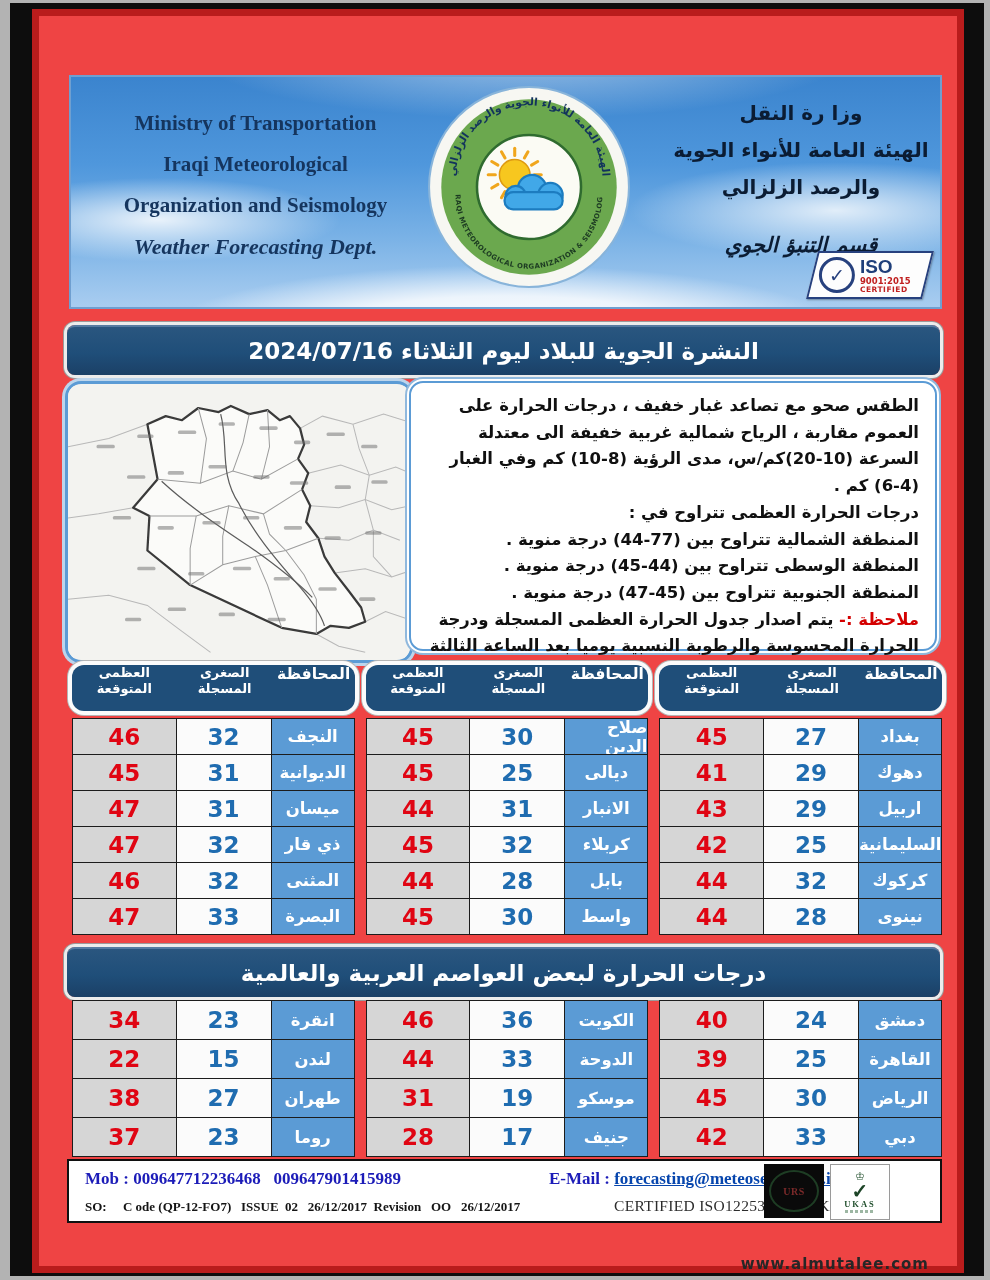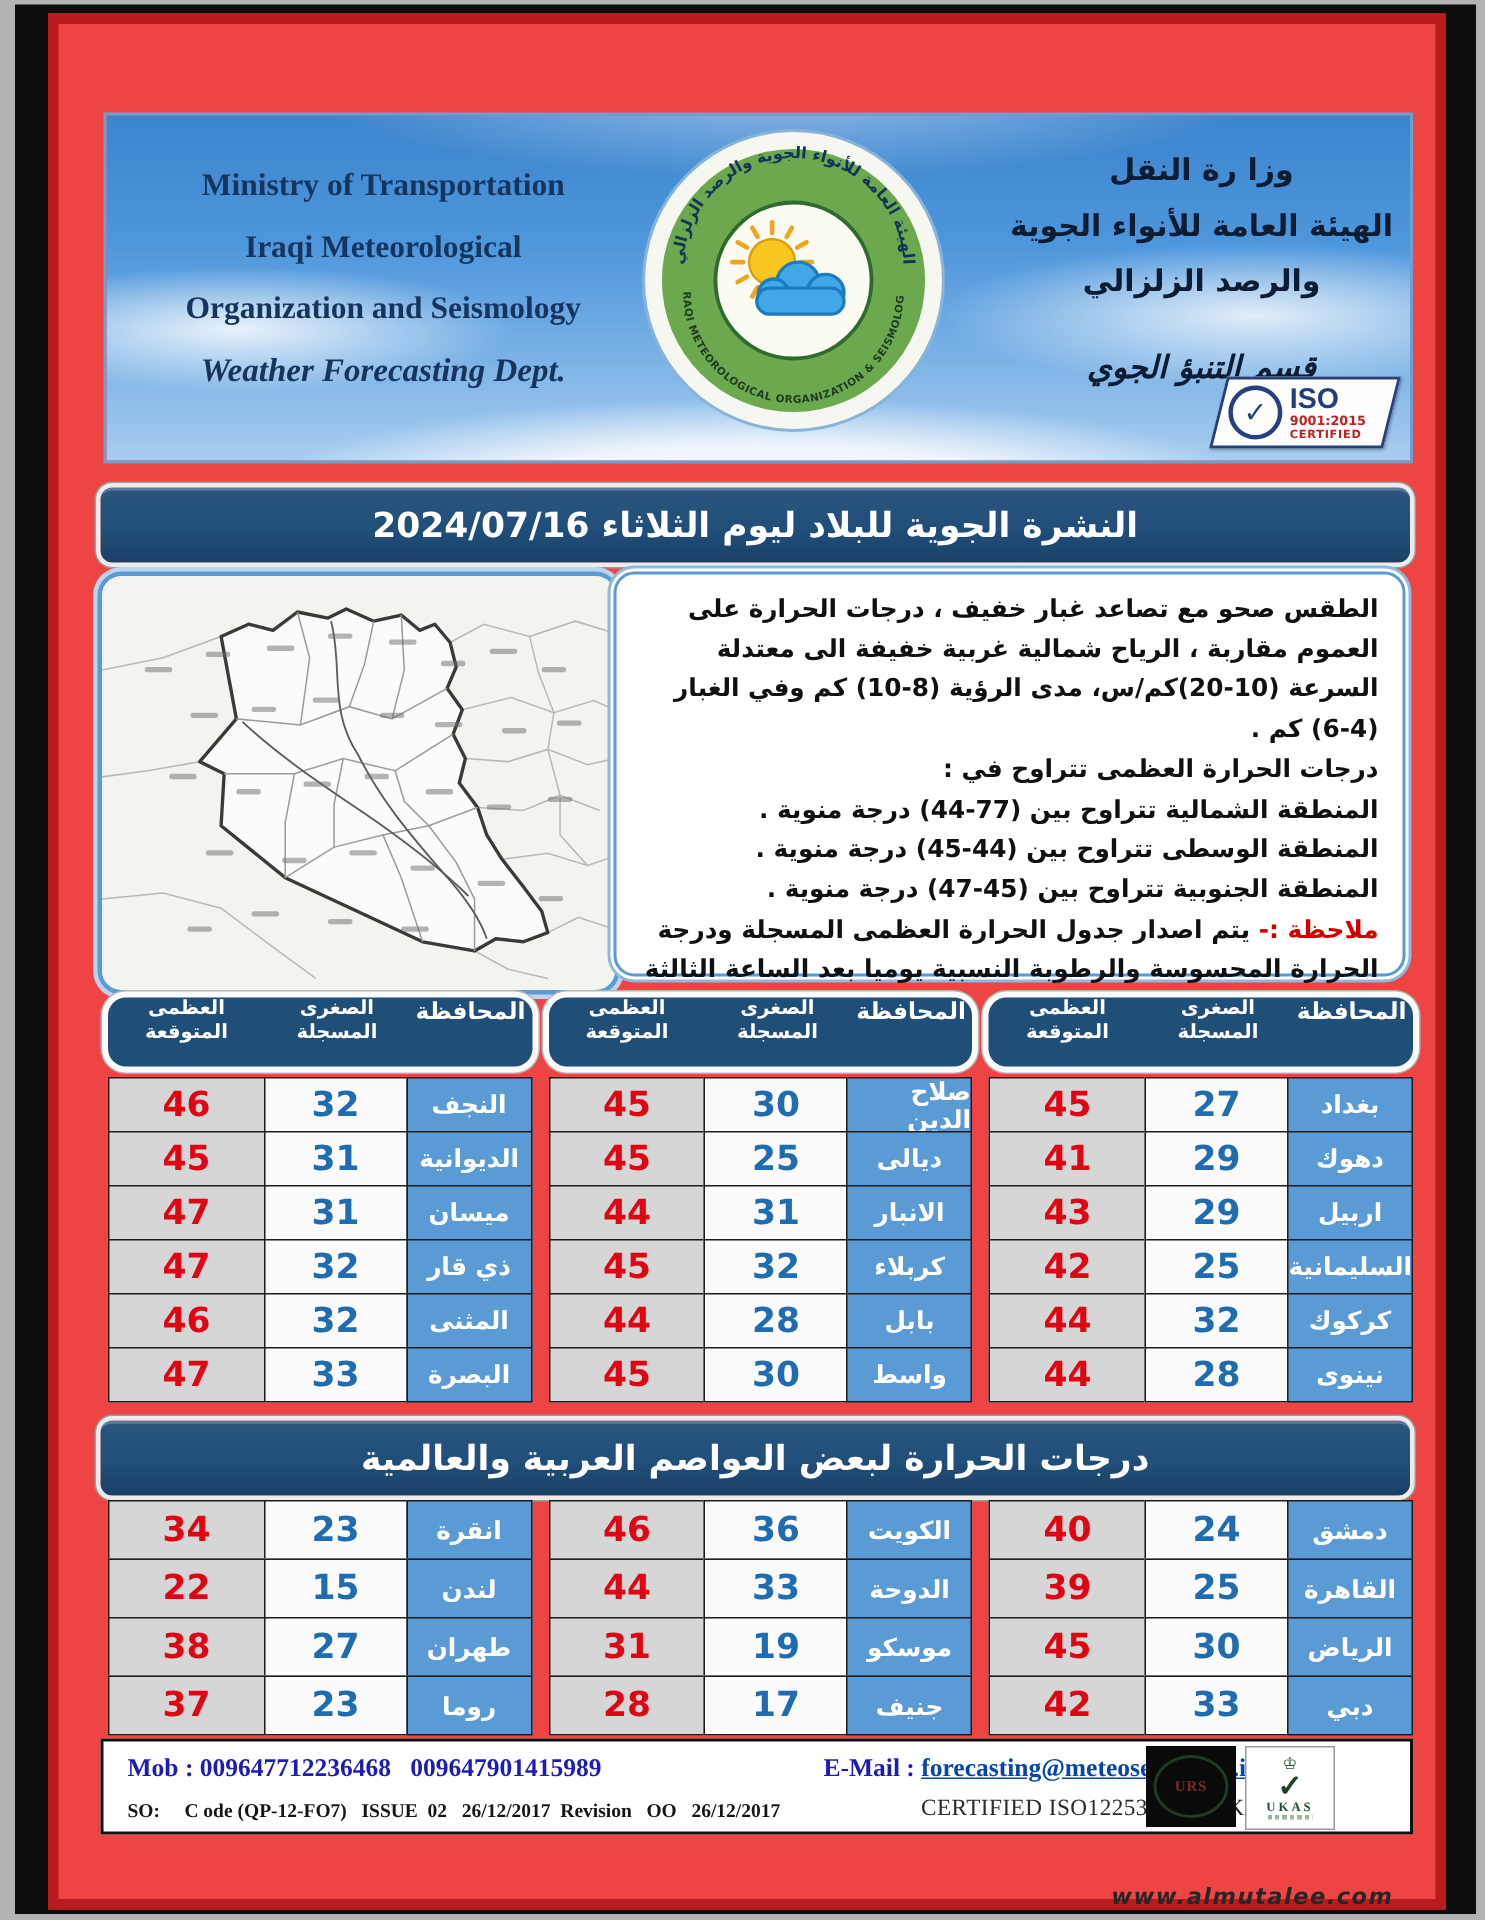--- a/index.html
+++ b/index.html
@@ -125,21 +125,21 @@
   .ukas-logo{
     position:absolute;right:50px;top:3px;width:58px;height:54px;background:#fff;border:1px solid #9a9a9a;
     display:flex;flex-direction:column;align-items:center;justify-content:center;line-height:1;
   }
   .ukas-crown{font-size:11px;color:#23512f;}
   .ukas-check{font-size:20px;font-weight:bold;color:#1d4427;margin:-1px 0;}
   .ukas-text{font-size:8.5px;font-weight:bold;letter-spacing:2px;color:#23512f;}
   .ukas-sub{width:30px;height:3px;margin-top:2px;background:repeating-linear-gradient(90deg,#9db7a3 0 3px,transparent 3px 5px);}
 
   .watermark{
-    position:absolute;right:28px;top:1239px;font-style:italic;font-weight:bold;
+    position:absolute;right:28px;top:1239px;font-weight:bold;
     font-size:15px;color:#262626;letter-spacing:1px;
   }
 </style>
 </head>
 <body>
 
 <div class="black-frame"></div>
 <div class="page">
 
   <div class="sky">

